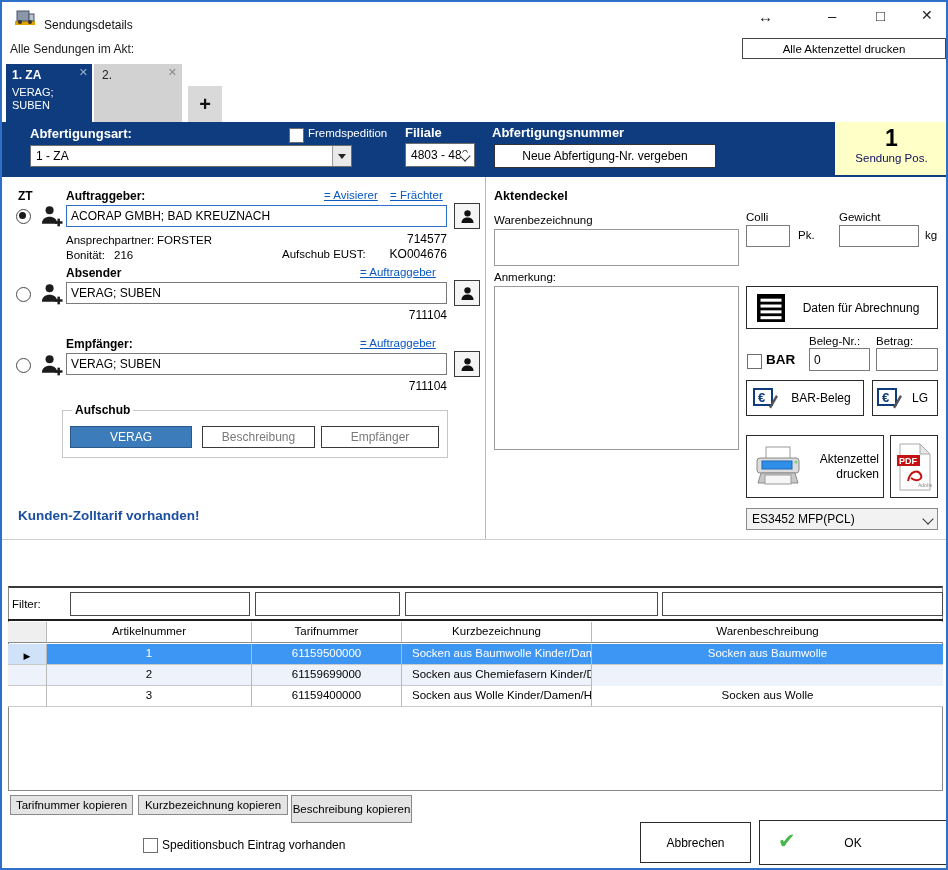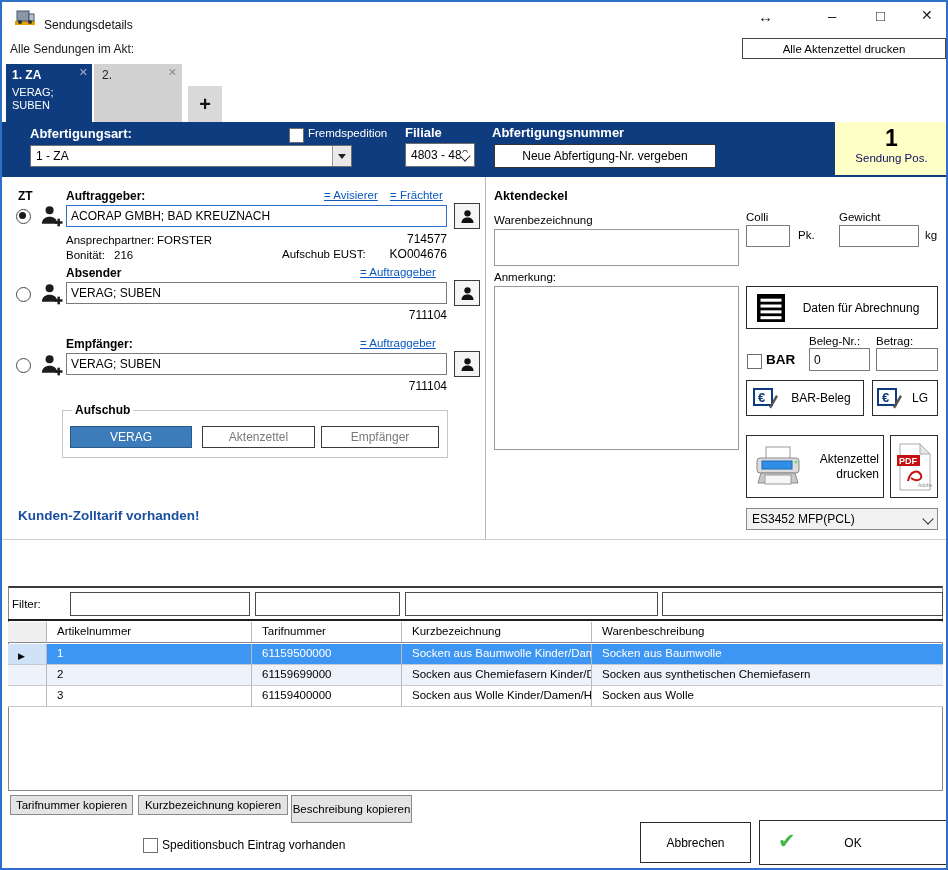--- a/index.html
+++ b/index.html
@@ -18,21 +18,21 @@
   .btng{background:#e4e4e4;border:1px solid #8a8a8a;font-size:11.5px;}
   .cb{position:absolute;width:13px;height:13px;background:#fff;border:1px solid #6e6e6e;}
   .radio{position:absolute;width:13px;height:13px;background:#fff;border:1px solid #4a4a4a;border-radius:50%;}
   .radio.sel::after{content:'';display:block;width:7px;height:7px;margin:2px;border-radius:50%;background:#1a1a1a;}
   .combo{position:absolute;box-sizing:border-box;background:#fff;border:1px solid #6e6e6e;overflow:hidden;}
   .combo .txt{position:absolute;left:5px;top:3px;white-space:nowrap;}
   .darr{position:absolute;right:0;top:0;bottom:0;width:18px;background:#e9e9e9;border-left:1px solid #9a9a9a;}
   .darr::after{content:'';position:absolute;left:5px;top:8px;border:4px solid transparent;border-top:5px solid #222;}
   .chev{position:absolute;right:5px;top:6px;width:7px;height:7px;border-right:1.6px solid #333;border-bottom:1.6px solid #333;transform:rotate(45deg);}
   .gcell{border-right:1px solid #b9b9b9;border-bottom:1px solid #c9c9c9;padding:2px 10px;box-sizing:border-box;
-         overflow:hidden;white-space:nowrap;font-size:11.5px;line-height:15px;}
+         overflow:hidden;white-space:nowrap;font-size:11.5px;line-height:15px;text-align:center;}
   .grow{position:absolute;left:6px;width:935px;height:21px;display:flex;background:#fff;}
   .c0{width:39px;}.c1{width:205px;}.c2{width:150px;}.c3{width:190px;}.c4{width:351px;border-right:none;}
   .hdr .gcell{background:#fff;border-bottom:1px solid #8a8a8a;}
   .hdr .c0{background:#efefef;}
   .rsel{background:#3e96f4;color:#fff;}
   .rsel .c0{background:#cfe2f7;color:#000;}
   .ralt{background:#eef2fb;}
   svg{display:block;}
 </style>
 </head>
@@ -155,21 +155,21 @@
     <svg width="17" height="17" viewBox="0 0 24 24">
         <circle cx="12" cy="7.5" r="4.5" fill="#111"></circle>
         <path d="M3.5 21c0-5 3.8-7.6 8.5-7.6s8.5 2.6 8.5 7.6z" fill="#111"></path>
       </svg>
   </div>
   <span class="abs" style="left:350px;top:377px;width:95px;text-align:right;">711104</span>
 
   <div class="abs" style="left:60px;top:408px;width:386px;height:48px;border:1px solid #c6c6c6;"></div>
   <span class="abs b" style="left:70px;top:401px;background:#fff;padding:0 3px;">Aufschub</span>
   <div class="btn" style="left:68px;top:424px;width:122px;height:22px;background:#3c7cba;border-color:#2a5a8c;color:#fff;">VERAG</div>
-  <div class="btn" style="left:200px;top:424px;width:113px;height:22px;color:#7a7a7a;border-color:#3a3a3a;">Aktenzettel</div>
+  <div class="btn" style="left:200px;top:424px;width:113px;height:22px;color:#7a7a7a;border-color:#3a3a3a;">Beschreibung</div>
   <div class="btn" style="left:319px;top:424px;width:118px;height:22px;color:#7a7a7a;border-color:#3a3a3a;">Empfänger</div>
 
   <span class="abs b" style="left:16px;top:506px;font-size:13.5px;color:#1b4fa1;">Kunden-Zolltarif vorhanden!</span>
 
   <div class="abs" style="left:483px;top:175px;width:1px;height:362px;background:#b8b8b8;"></div>
   <div class="abs" style="left:0;top:537px;width:944px;height:1px;background:#cfcfcf;"></div>
 
   <span class="abs b" style="left:492px;top:187px;font-size:12.5px;">Aktendeckel</span>
   <span class="abs" style="left:492px;top:212px;font-size:11.5px;">Warenbezeichnung</span>
   <textarea class="inp ta" style="left: 492px; top: 227px; width: 245px; height: 37px; border-color: rgb(154, 154, 154);"></textarea>
@@ -264,21 +264,20 @@
     <div class="gcell c1">1</div>
     <div class="gcell c2">61159500000</div>
     <div class="gcell c3">Socken aus Baumwolle Kinder/Damen/Herren</div>
     <div class="gcell c4">Socken aus Baumwolle</div>
   </div>
   <div class="grow ralt" style="top:663px;">
     <div class="gcell c0"></div>
     <div class="gcell c1">2</div>
     <div class="gcell c2">61159699000</div>
     <div class="gcell c3">Socken aus Chemiefasern Kinder/Damen/Heeren</div>
-    <div class="gcell c4">Socken aus synthetischen Chemiefasern</div>
   </div>
   <div class="grow" style="top:684px;">
     <div class="gcell c0"></div>
     <div class="gcell c1">3</div>
     <div class="gcell c2">61159400000</div>
     <div class="gcell c3">Socken aus Wolle Kinder/Damen/Heeren</div>
     <div class="gcell c4">Socken aus Wolle</div>
   </div>
 
   <div class="btn btng" style="left:8px;top:793px;width:123px;height:20px;">Tarifnummer kopieren</div>

